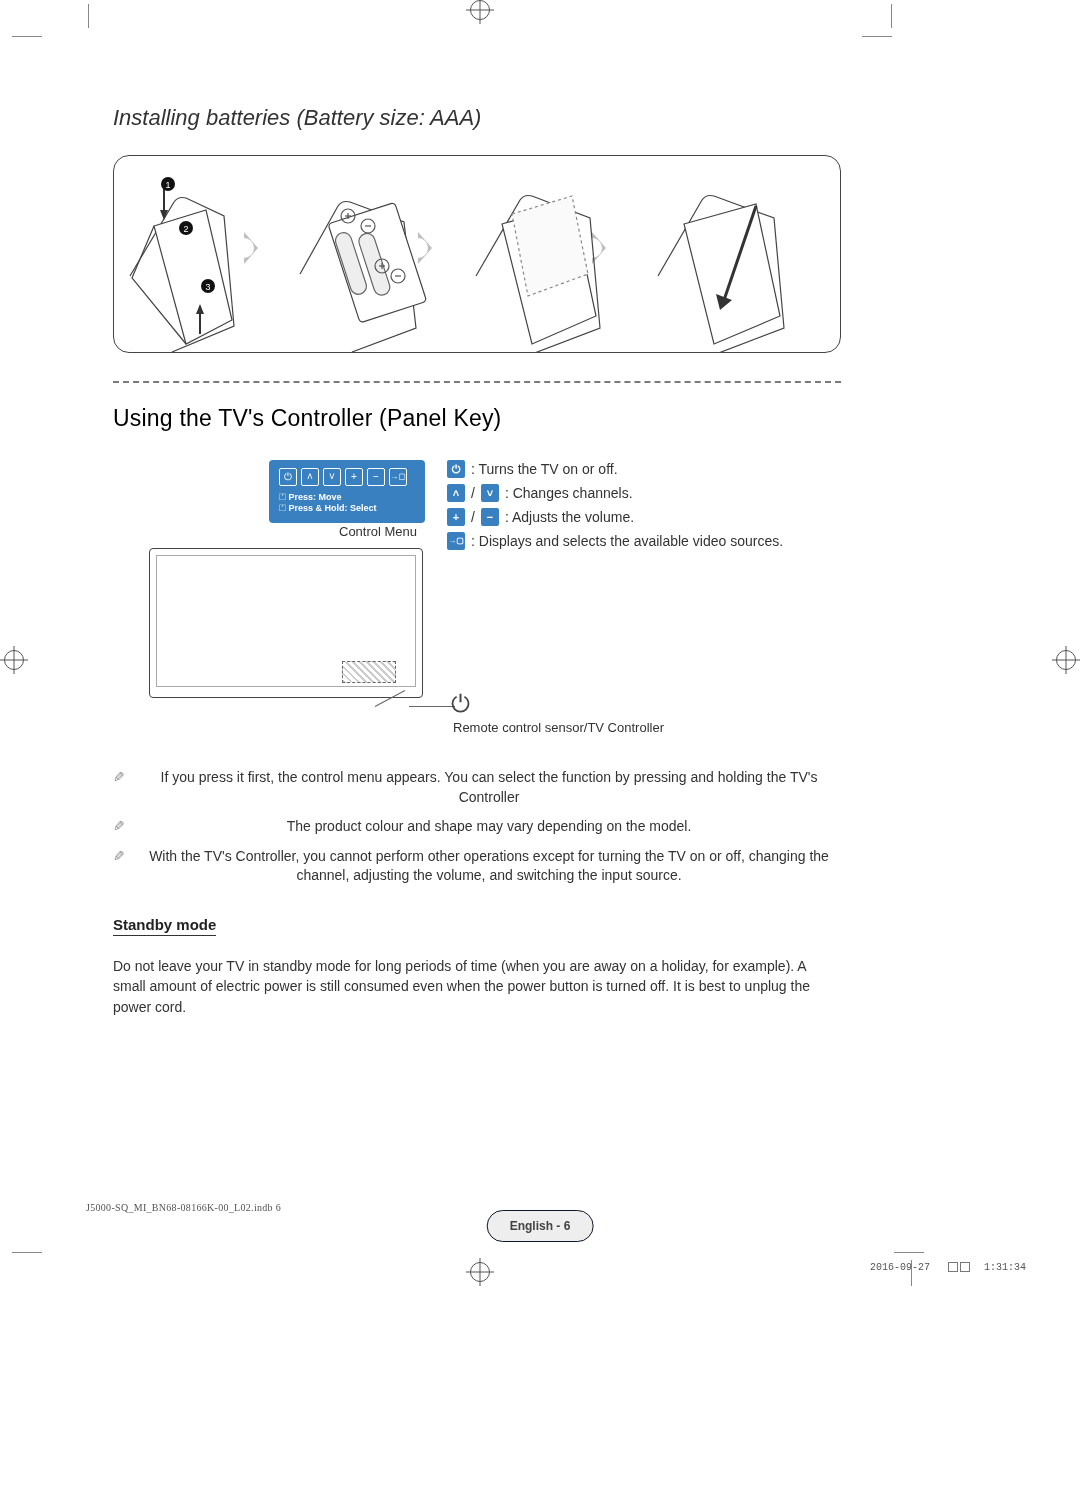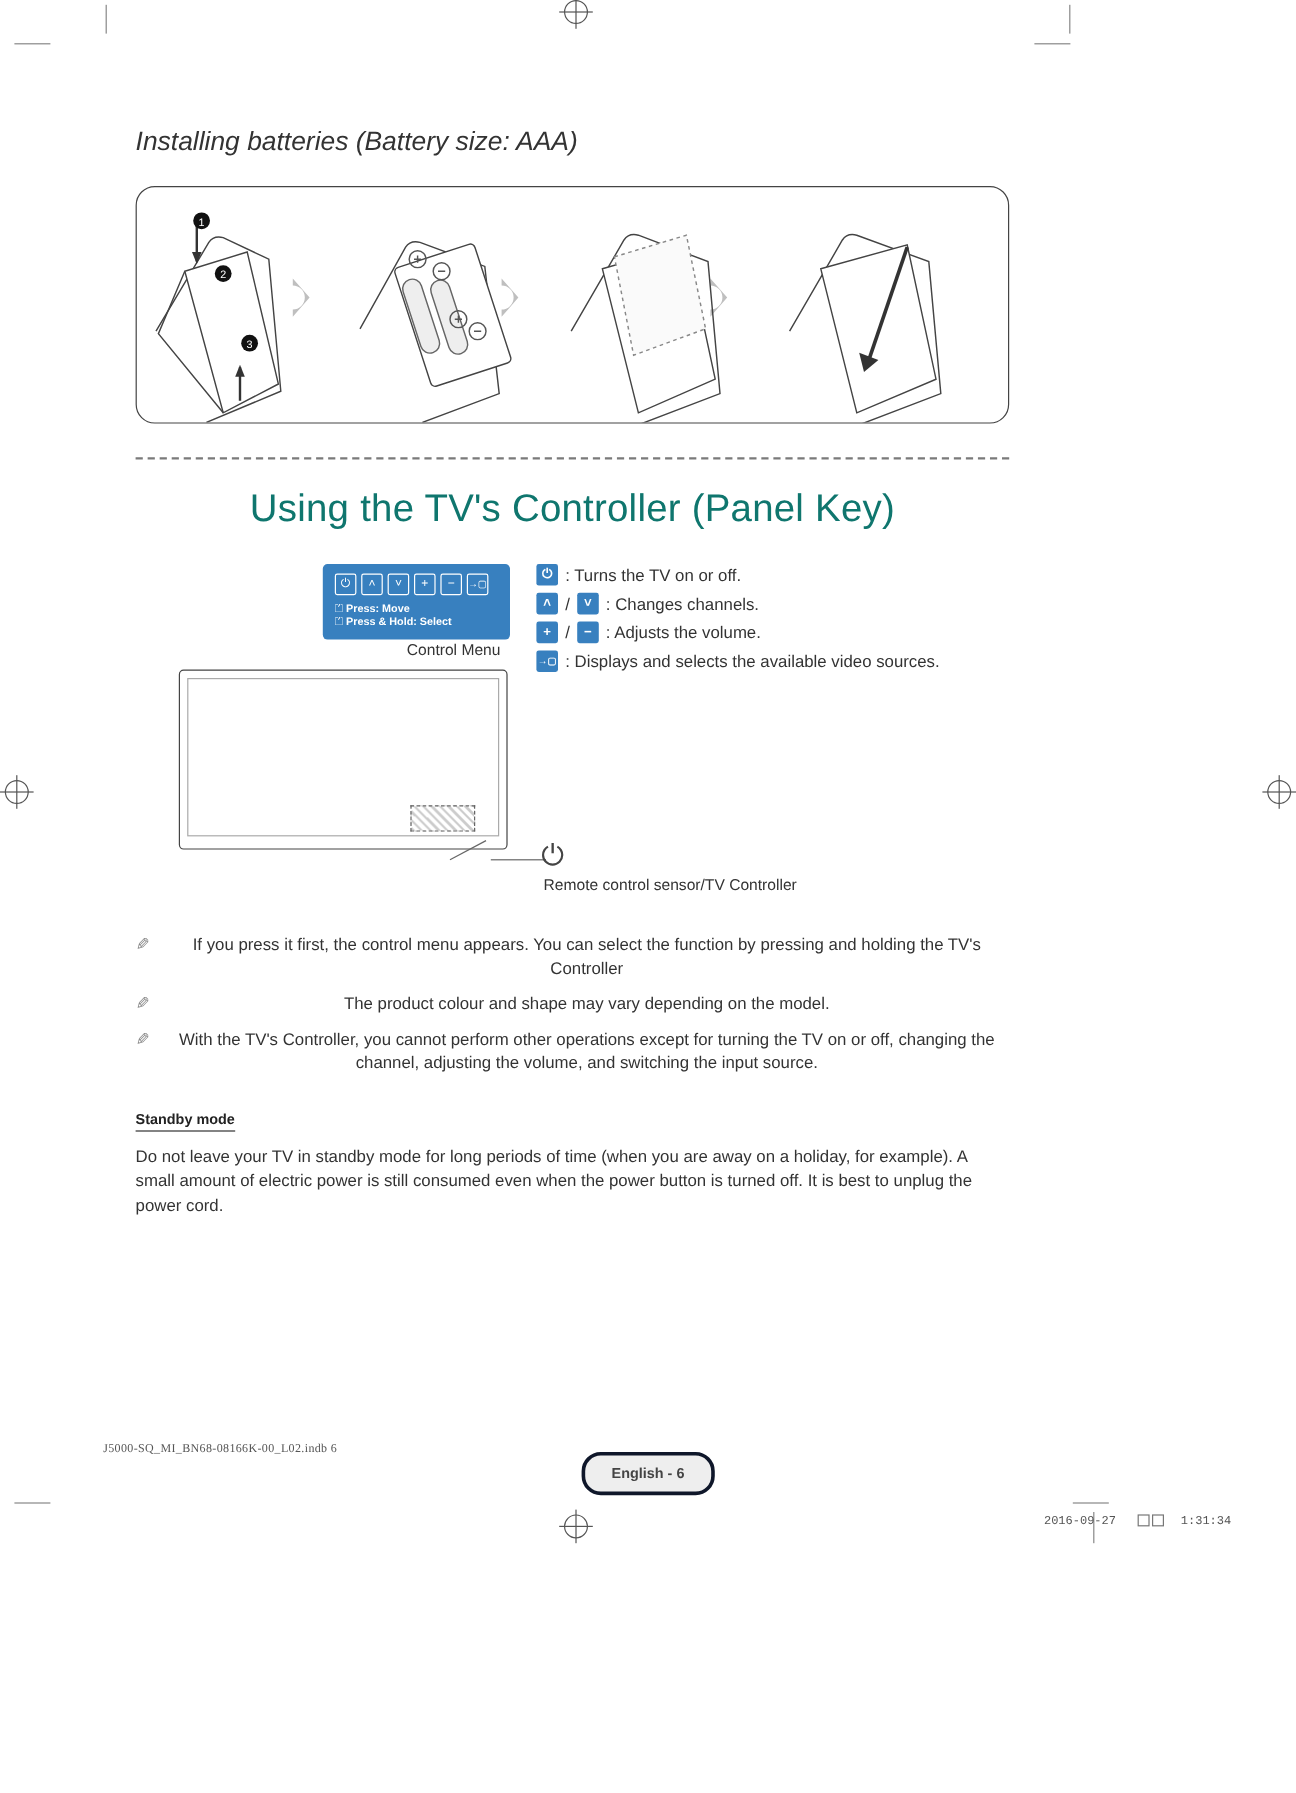--- a/index.html
+++ b/index.html
@@ -21,21 +21,21 @@
   
   .cm { position:absolute; background:#888; }
   .cm.h { height:1px; }
   .cm.v { width:1px; }
   .reg { position:absolute; width:18px; height:18px; border:1px solid #555; border-radius:50%; }
   .reg::before, .reg::after { content:""; position:absolute; background:#555; }
   .reg::before { left:50%; top:-5px; width:1px; height:28px; transform:translateX(-50%); }
   .reg::after  { top:50%; left:-5px; height:1px; width:28px; transform:translateY(-50%); }
 
   h2.sub { font-size: 22px; font-weight: 500; margin: 0 0 24px 0; color: #333; font-style: italic; }
-  h1.section { font-size: 32px; font-weight: 400; margin: 22px 0 18px 0; color: #0f766e; letter-spacing: 0.2px; text-align: center; }
+  h1.section { font-size: 23px; font-weight: 400; margin: 22px 0 18px 0; color: #000000; letter-spacing: 0.2px; }
   p.body { font-size: 14px; line-height: 1.45; margin: 0 0 14px 0; color: #333; }
   .dash-divider { border-top: 2px dashed #7a7a7a; height:0; margin: 28px 0 0 0; }
   
   .diagram-box {
     border: 1.5px solid #444;
     border-radius: 16px;
     width: 726px;
     height: 196px;
     position: relative;
     background: #fff;
@@ -69,26 +69,26 @@
   .legend .row { display:flex; align-items:center; gap:6px; margin-bottom:6px; }
   .keybox { width:18px; height:18px; background:#3880bf; color:#fff; display:flex; align-items:center; justify-content:center; border-radius:2px; font-size:11px; font-weight:700; line-height:1; }
   .slash { color:#333; }
   
   .note-list { margin: 18px 0 0 0; padding:0; list-style:none;text-align:center; }
   .note-list li { position:relative; padding-left:24px; font-size:14px; line-height:1.4; color:#333; margin-bottom:10px; }
   .note-list li::before {
     content:"✎"; position:absolute; left:0; top:0; color:#888; font-size:14px; transform: scaleX(-1);
   }
   
-  h3.standby { font-size:12px; font-weight:600; display:inline-block; border-bottom:1.5px solid #333; padding-bottom:2px; margin: 20px 0 10px 0; color:#222; }
+  h3.standby { font-size:15px; font-weight:600; display:inline-block; border-bottom:1.5px solid #333; padding-bottom:2px; margin: 20px 0 20px 0; color:#222; }
   
   .footer-pill {
     position:absolute; left:50%; transform:translateX(-50%); top: 1210px;
     background:#eee; border-radius: 16px; padding: 8px 22px; font-size:12px; font-weight:600; color:#444;
-    border:3px solid #0f172a;
+    border:1px solid #0f172a;
   }
   .foot-left { position:absolute; left:54px; top:1202px; font-size:10px; color:#555; letter-spacing:0.3px; font-family: Liberation Serif, serif; margin-left: 32px; }
   .foot-right { position:absolute; right:54px; top:1262px; font-size:10px; color:#555; font-family: 'Courier New', monospace; }
   .foot-right .sq { display:inline-block; width:8px; height:8px; border:1px solid #777; margin-right:2px; vertical-align:middle; }
 </style>
 </head>
 <body>
 
 <div class="cm h" style="left:12px; top:36px; width:30px;"></div>
 <div class="cm h" style="right:188px; top:36px; width:30px;"></div>

